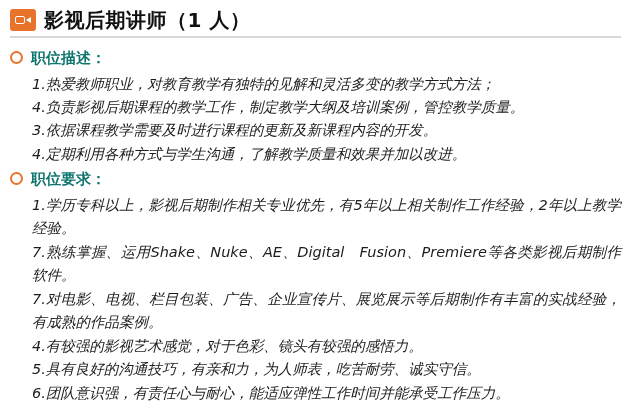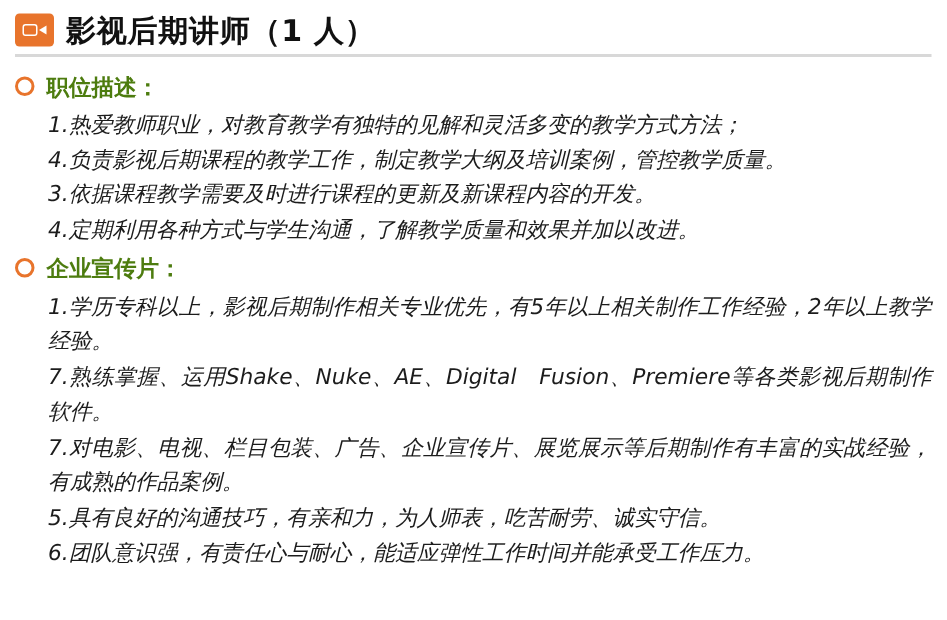--- a/index.html
+++ b/index.html
@@ -84,21 +84,21 @@
     width: 13px;
     height: 13px;
     border: 2px solid #e8742c;
     border-radius: 50%;
     box-sizing: border-box;
     margin-top: 4px;
   }
   .section-title {
     font-size: 15px;
     font-weight: bold;
-    color: #4d7c0f;
+    color: #0f766e;
     line-height: 1.5;
   }
   .items {
     margin: 0;
     padding: 0;
     list-style: none;
   }
   .item {
     font-size: 14.5px;
     line-height: 1.62;
@@ -132,24 +132,25 @@
       <li class="item">1.热爱教师职业，对教育教学有独特的见解和灵活多变的教学方式方法；</li>
       <li class="item">4.负责影视后期课程的教学工作，制定教学大纲及培训案例，管控教学质量。</li>
       <li class="item">3.依据课程教学需要及时进行课程的更新及新课程内容的开发。</li>
       <li class="item">4.定期利用各种方式与学生沟通，了解教学质量和效果并加以改进。</li>
     </ul>
   </div>
 
   <div class="section">
     <div class="section-head">
       <div class="ring"></div>
-      <div class="section-title">企业宣传片：</div>
+      <div class="section-title">职位要求：</div>
     </div>
     <ul class="items">
       <li class="item">1.学历专科以上，影视后期制作相关专业优先，有5年以上相关制作工作经验，2年以上教学经验。</li>
       <li class="item">7.熟练掌握、运用Shake、Nuke、AE、Digital　Fusion、Premiere等各类影视后期制作软件。</li>
       <li class="item">7.对电影、电视、栏目包装、广告、企业宣传片、展览展示等后期制作有丰富的实战经验，有成熟的作品案例。</li>
+      <li class="item">4.有较强的影视艺术感觉，对于色彩、镜头有较强的感悟力。</li>
       <li class="item">5.具有良好的沟通技巧，有亲和力，为人师表，吃苦耐劳、诚实守信。</li>
       <li class="item">6.团队意识强，有责任心与耐心，能适应弹性工作时间并能承受工作压力。</li>
     </ul>
   </div>
 
 </div>
 
 </body></html>

